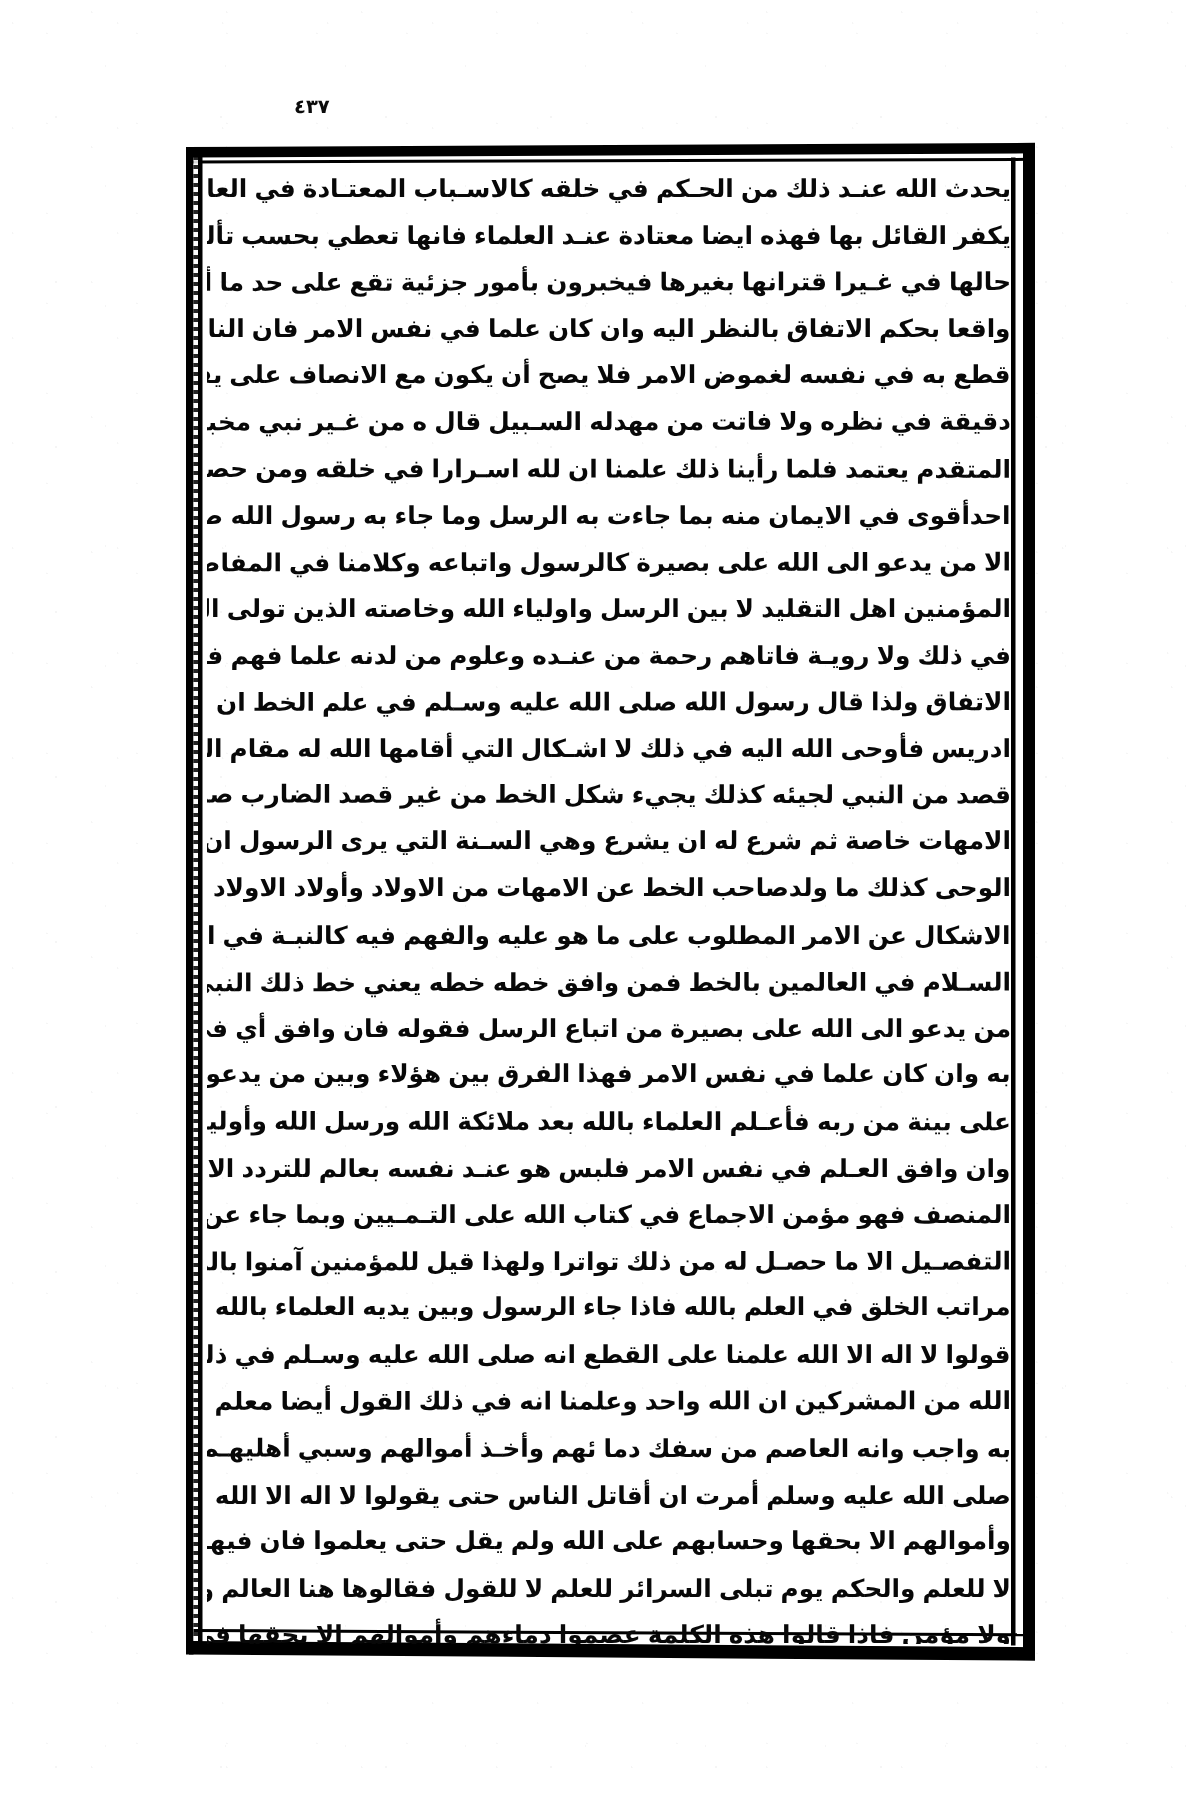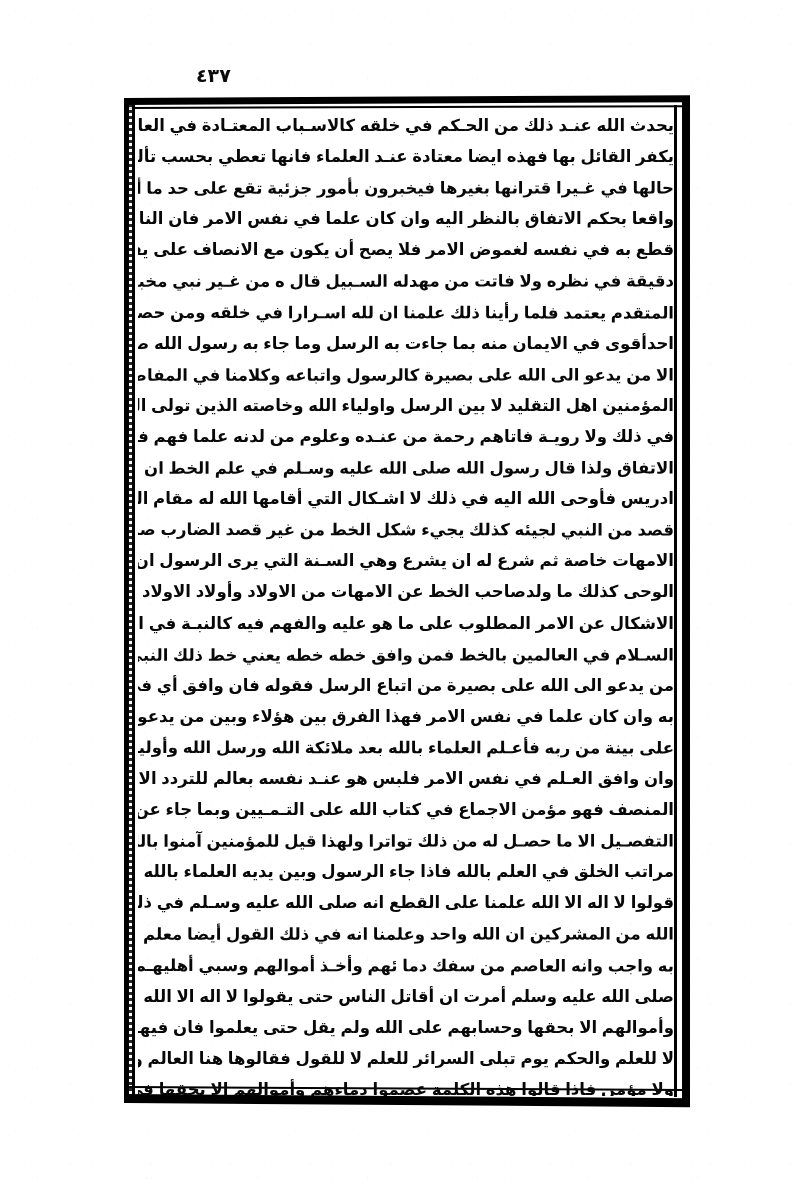--- a/index.html
+++ b/index.html
@@ -20,21 +20,21 @@
     inset: 0;
     background: #ffffff;
   }
 
   
   .folio {
     position: absolute;
     top: 64px;
     left: 196px;
     font-family: "DejaVu Sans", sans-serif;
-    font-size: 19px;
+    font-size: 13px;
     font-weight: 700;
     color: #0b0b0b;
     letter-spacing: 0.5px;
     direction: rtl;
     unicode-bidi: isolate;
   }
 
   
   .frame-outer {
     position: absolute;

